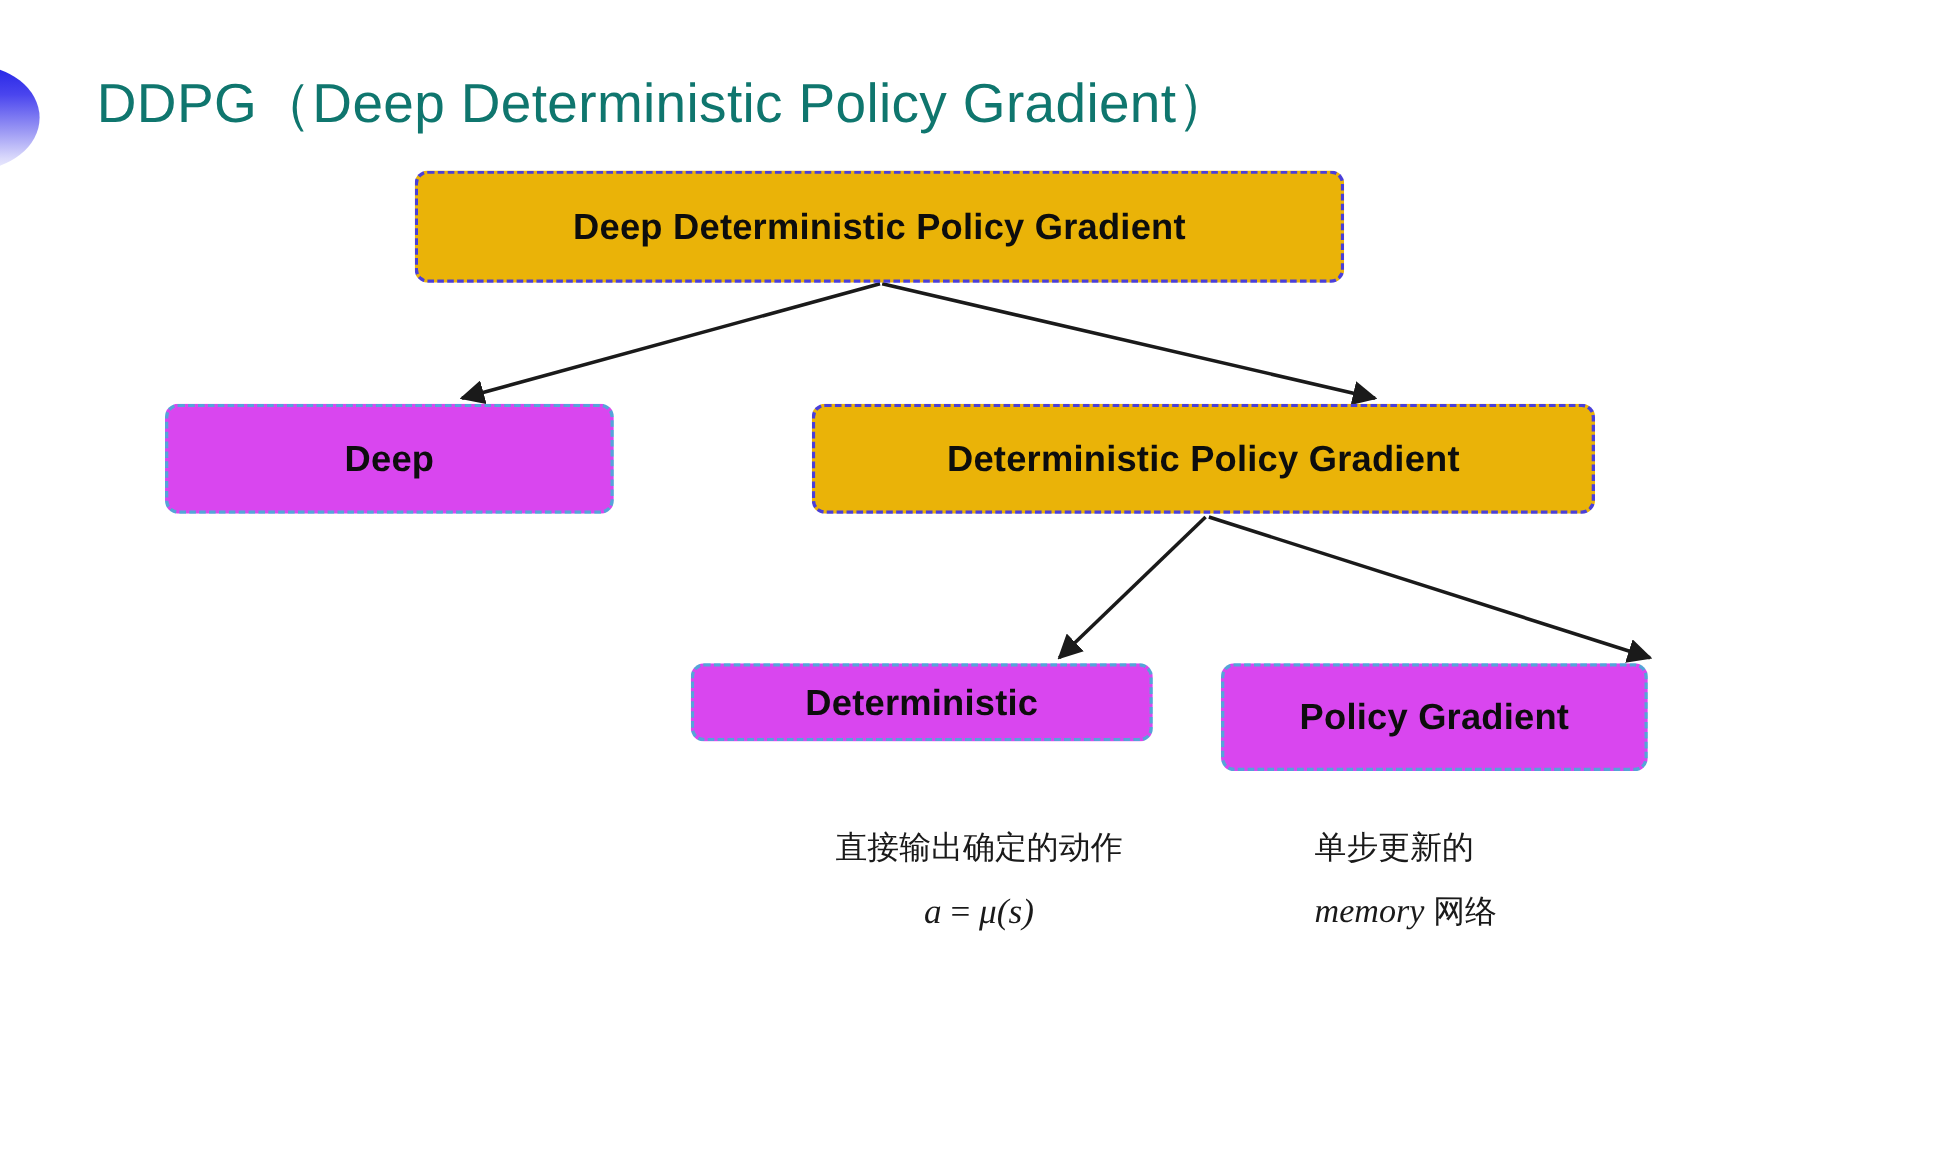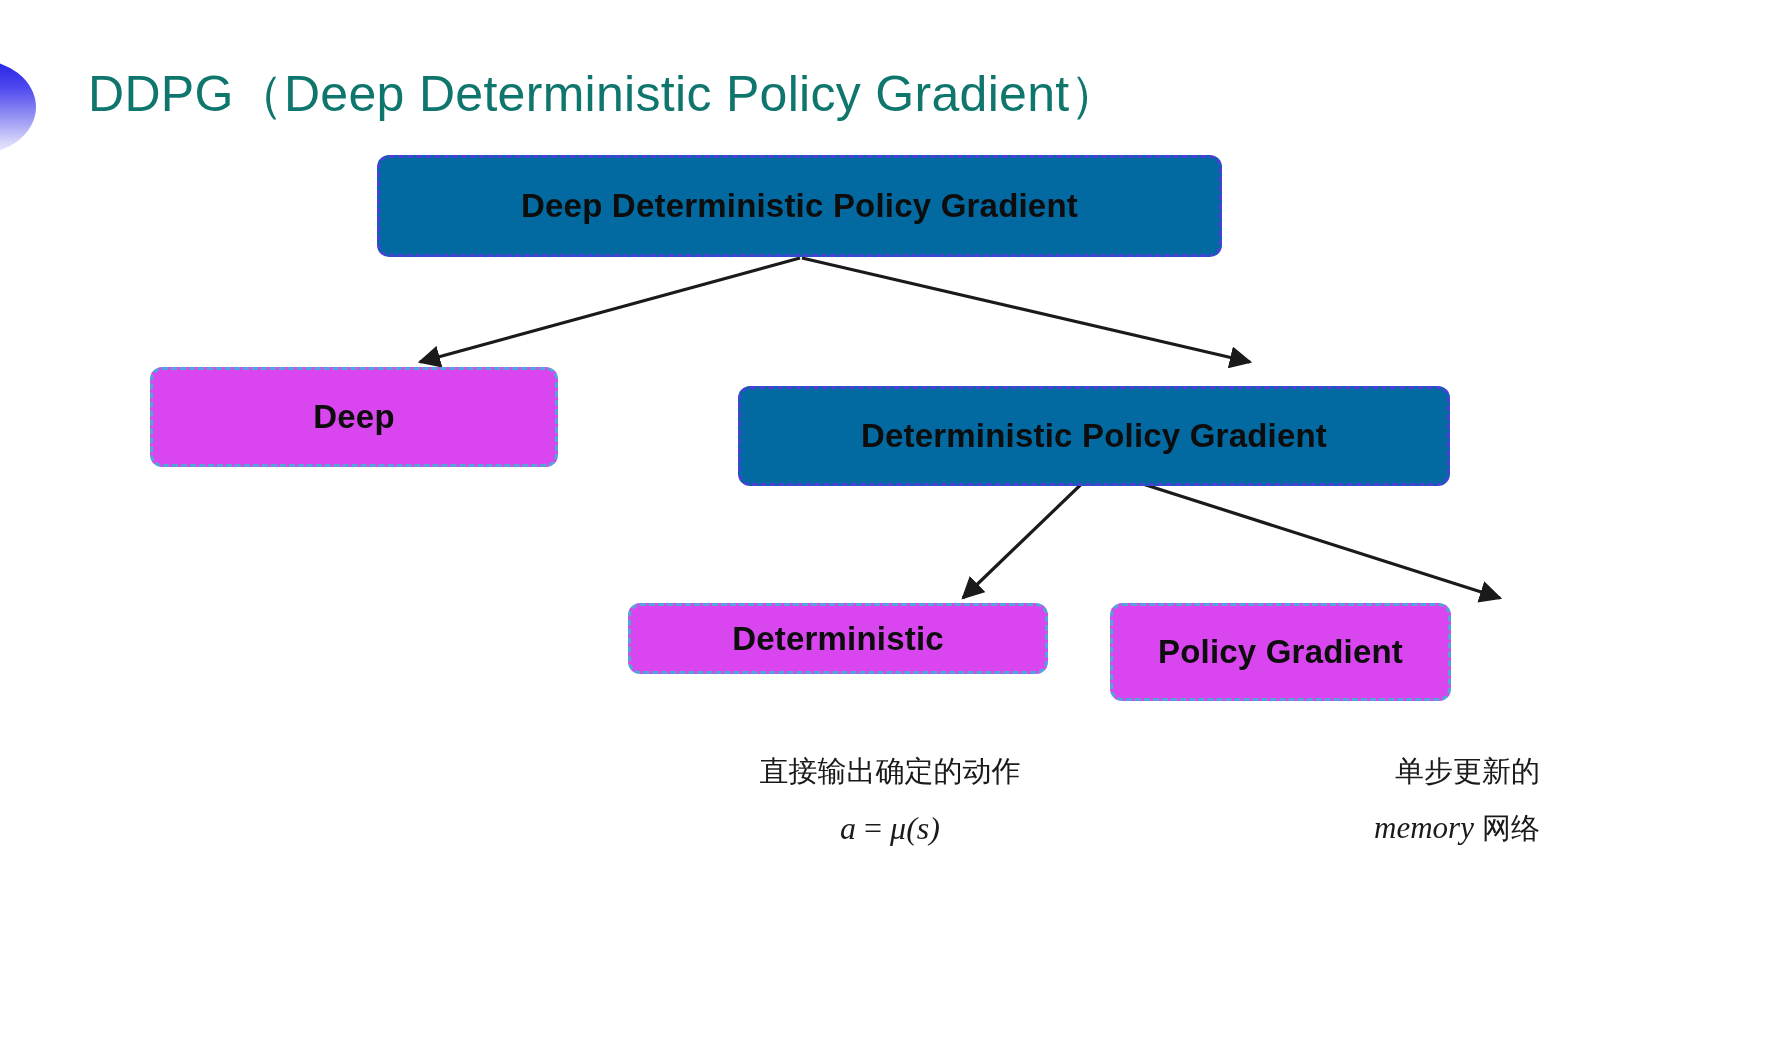--- a/index.html
+++ b/index.html
@@ -54,34 +54,34 @@
     border-radius: 12px;
     border-style: dashed;
     border-width: 3px;
     color: #0d0d0d;
     font-size: 33px;
     font-weight: 600;
     letter-spacing: 0.2px;
     white-space: nowrap;
   }
   .node.purple {
-    background: #0369a1;
+    background: #eab308;
     border-color: #4a3fd9;
     text-align: center;
   }
   .node.blue {
     background: #d946ef;
     border-color: #55a4d8;
   }
 
   #node-root      { left: 377px;  top: 155px; width: 845px; height: 102px; }
   #node-deep      { left: 150px;  top: 367px; width: 408px; height: 100px; }
-  #node-dpg       { left: 738px;  top: 386px; width: 712px; height: 100px; }
+  #node-dpg       { left: 738px;  top: 367px; width: 712px; height: 100px; }
   #node-det       { left: 628px;  top: 603px; width: 420px; height: 71px; }
-  #node-pg        { left: 1110px; top: 603px; width: 341px; height: 98px; }
+  #node-pg        { left: 1110px; top: 603px; width: 388px; height: 98px; }
 
   
   #arrow-layer {
     position: absolute;
     left: 0;
     top: 0;
     width: 1778px;
     height: 1056px;
     pointer-events: none;
   }
@@ -112,21 +112,21 @@
   #note-det {
     left: 690px;
     top: 745px;
     width: 400px;
     text-align: center;
   }
   #note-pg {
     left: 1195px;
     top: 745px;
     width: 345px;
-    text-align: right;
+    text-align: left;
   }
   .formula {
     font-family: "Liberation Serif", "DejaVu Serif", serif;
     font-style: italic;
     font-size: 32px;
   }
   .formula .op { font-style: normal; }
 </style>
 </head>
 <body>

